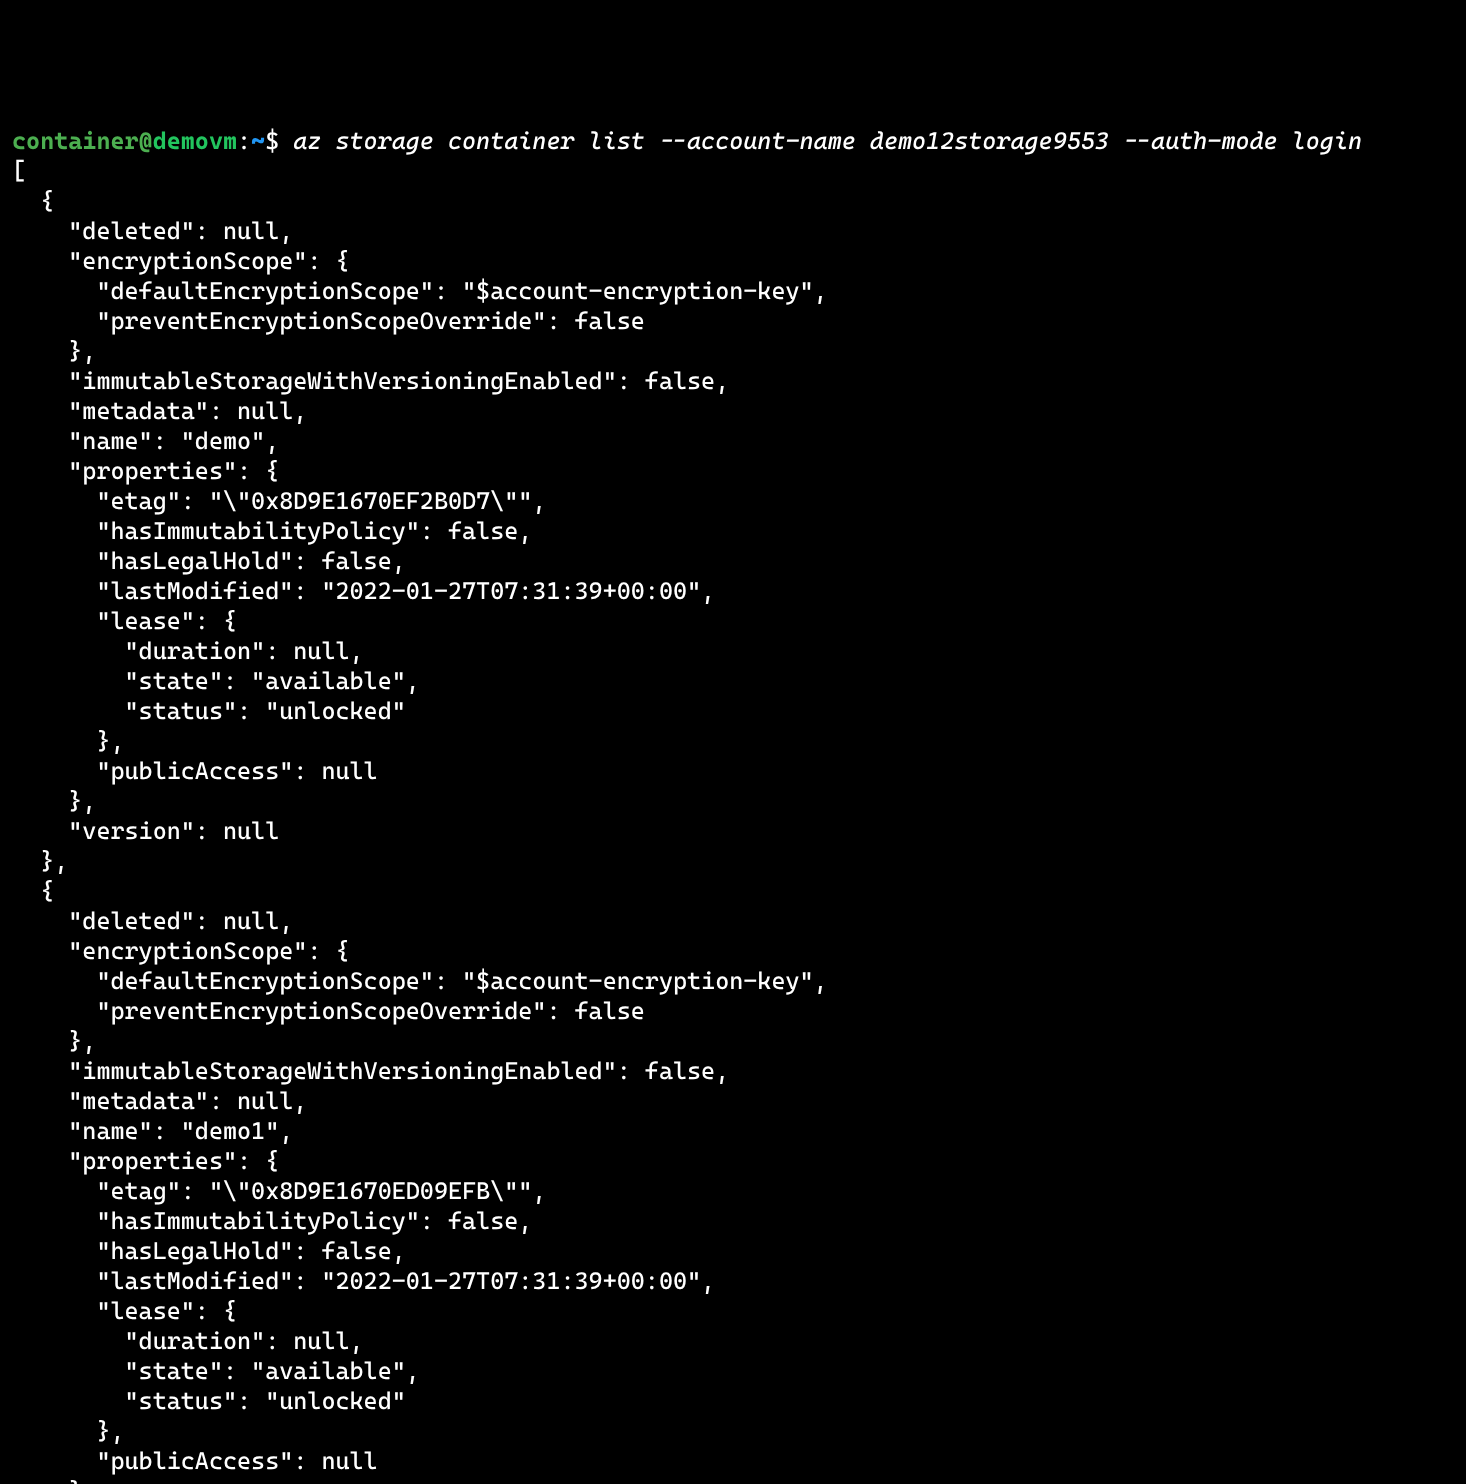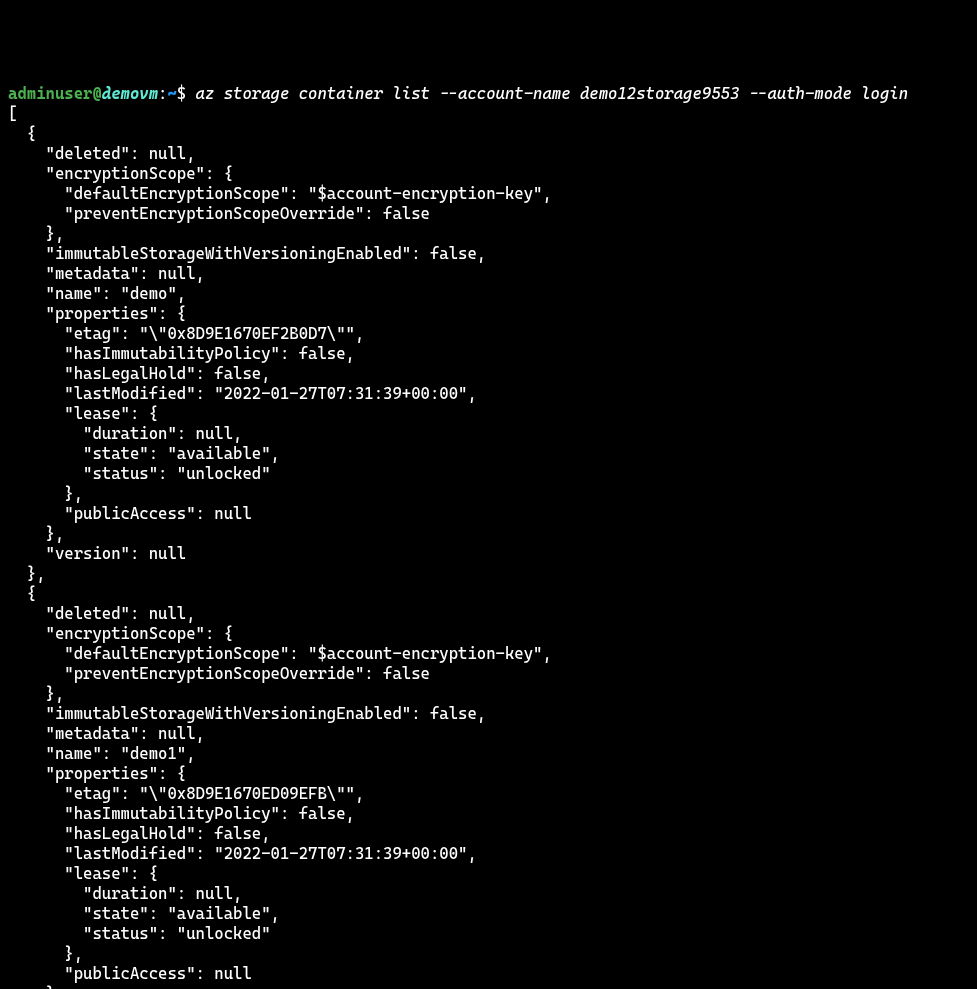--- a/index.html
+++ b/index.html
@@ -17,23 +17,22 @@
       width: 977px;
       min-height: 989px;
       white-space: pre;
       font-weight: 500;
     }
     .prompt-user {
       color: #4caf50;
       font-weight: bold;
     }
     .prompt-host {
-      color: #5eead4;
+      color: #22c55e;
       font-weight: bold;
-      font-style: italic;
     }
     .prompt-at {
       color: #4caf50;
       font-weight: bold;
     }
     .prompt-colon {
       color: #ffffff;
     }
     .prompt-path {
       color: #2196f3;
@@ -48,21 +47,21 @@
     }
     .output {
       color: #ffffff;
     }
   </style>
 </head>
 <body>
 
 
 
-<div><span class="prompt-user">adminuser</span><span class="prompt-at">@</span><span class="prompt-host">demovm</span><span class="prompt-colon">:</span><span class="prompt-path">~</span><span class="prompt-dollar">$</span><span class="command"> az storage container list --account-name demo12storage9553 --auth-mode login</span>
+<div><span class="prompt-user">container</span><span class="prompt-at">@</span><span class="prompt-host">demovm</span><span class="prompt-colon">:</span><span class="prompt-path">~</span><span class="prompt-dollar">$</span><span class="command"> az storage container list --account-name demo12storage9553 --auth-mode login</span>
 <span class="output">[
   {
     "deleted": null,
     "encryptionScope": {
       "defaultEncryptionScope": "$account-encryption-key",
       "preventEncryptionScopeOverride": false
     },
     "immutableStorageWithVersioningEnabled": false,
     "metadata": null,
     "name": "demo",

